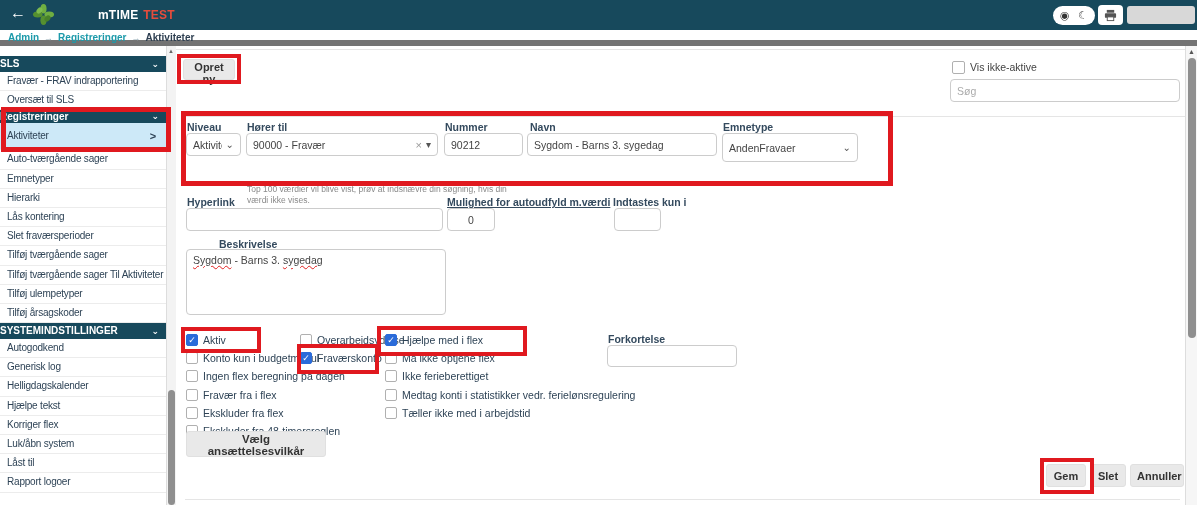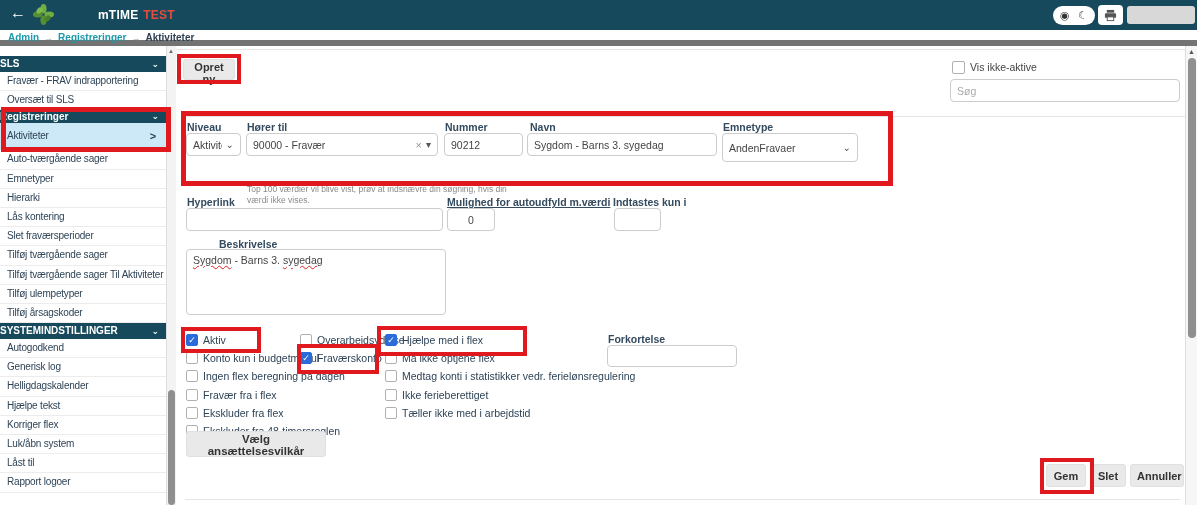--- a/index.html
+++ b/index.html
@@ -225,25 +225,25 @@
       <div class="cb-row">
         <span class="cbx on">✓</span>
         <span class="cb-lbl">Hjælpe med i flex</span>
       </div>
       <div class="cb-row">
         <span class="cbx"></span>
         <span class="cb-lbl">Må ikke optjene flex</span>
       </div>
       <div class="cb-row">
         <span class="cbx"></span>
+        <span class="cb-lbl">Ikke ferieberettiget</span>
+      </div>
+      <div class="cb-row">
+        <span class="cbx"></span>
         <span class="cb-lbl">Medtag konti i statistikker vedr. ferielønsregulering</span>
-      </div>
-      <div class="cb-row">
-        <span class="cbx"></span>
-        <span class="cb-lbl">Ikke ferieberettiget</span>
       </div>
       <div class="cb-row">
         <span class="cbx"></span>
         <span class="cb-lbl">Tæller ikke med i arbejdstid</span>
       </div>
     </div>
 
   <span class="lbl" style="left:608px;top:333px;">Forkortelse</span>
   <input class="inp" style="left: 607px; top: 345px; width: 130px; height: 22px;" value="">
 

